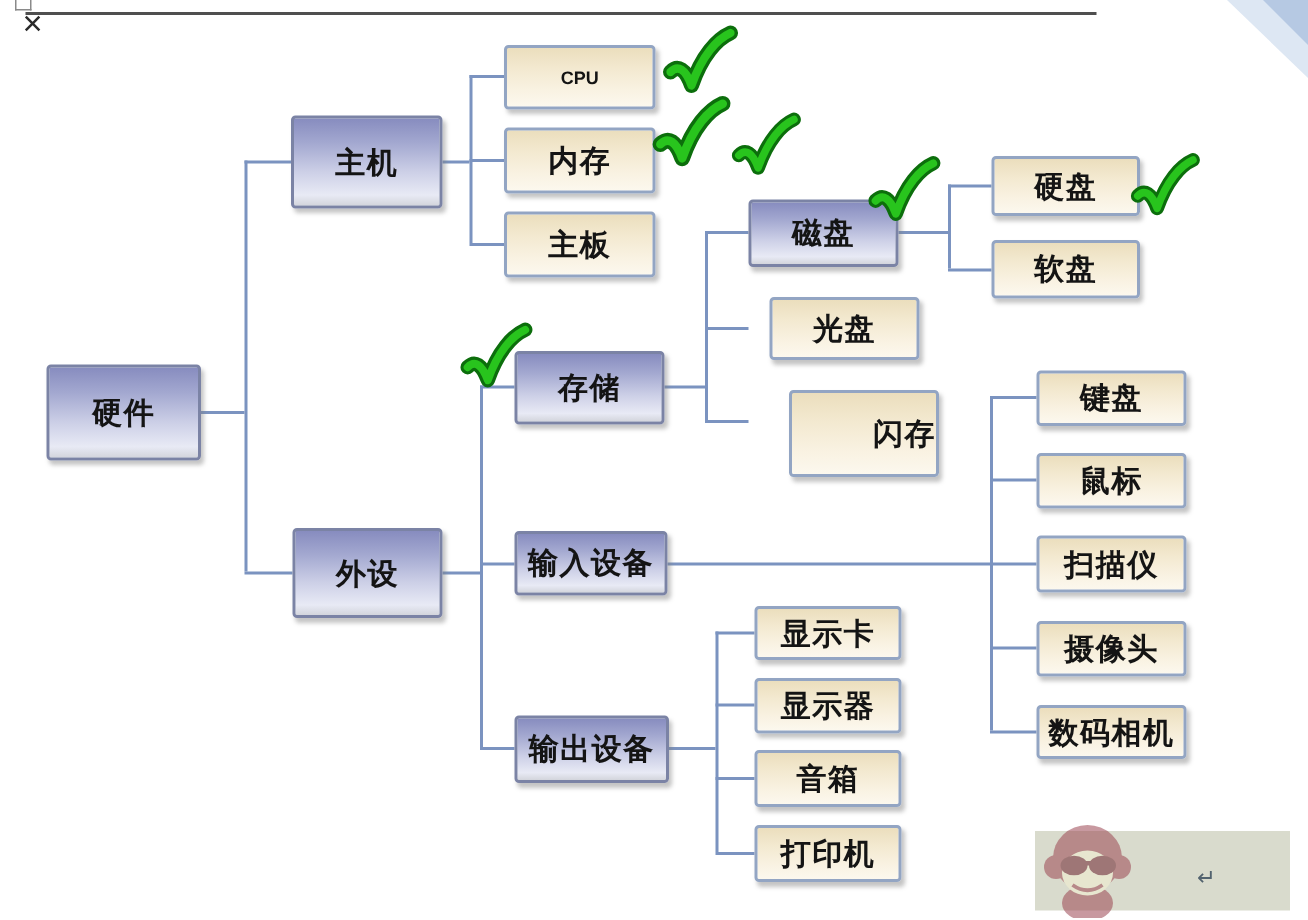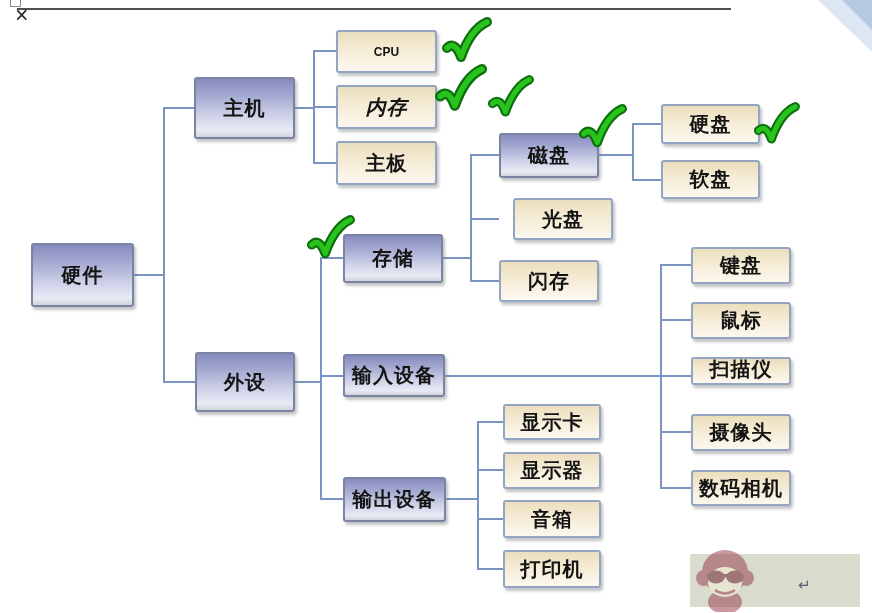--- a/index.html
+++ b/index.html
@@ -95,57 +95,57 @@
       </div>
       <div class="node blue" style="left: 194px; top: 77px; width: 101px; height: 62px;">
         <span class="lbl">主机</span>
       </div>
       <div class="node blue" style="left: 195px; top: 352px; width: 100px; height: 60px;">
         <span class="lbl">外设</span>
       </div>
       <div class="node cream latin" style="left: 336px; top: 30px; width: 101px; height: 43px;">
         <span class="lbl">CPU</span>
       </div>
-      <div class="node cream" style="left: 336px; top: 85px; width: 101px; height: 44px; font-style: italic;">
+      <div class="node cream" style="left: 336px; top: 85px; width: 101px; height: 44px;">
         <span class="lbl">内存</span>
       </div>
       <div class="node cream" style="left: 336px; top: 141px; width: 101px; height: 44px;">
         <span class="lbl">主板</span>
       </div>
       <div class="node blue" style="left: 343px; top: 234px; width: 100px; height: 49px;">
         <span class="lbl">存储</span>
       </div>
       <div class="node blue" style="left: 343px; top: 354px; width: 102px; height: 43px;">
         <span class="lbl">输入设备</span>
       </div>
       <div class="node blue" style="left: 343px; top: 477px; width: 103px; height: 45px;">
         <span class="lbl">输出设备</span>
       </div>
       <div class="node blue" style="left: 499px; top: 133px; width: 100px; height: 45px;">
         <span class="lbl">磁盘</span>
       </div>
       <div class="node cream" style="left: 499px; top: 198px; width: 100px; height: 42px; margin-left: 14px;">
         <span class="lbl">光盘</span>
       </div>
-      <div class="node cream" style="left: 499px; top: 260px; width: 100px; height: 42px;">
+      <div class="node cream" style="left: 526px; top: 260px; width: 100px; height: 58px; justify-content: flex-end;">
         <span class="lbl">闪存</span>
       </div>
       <div class="node cream" style="left: 661px; top: 104px; width: 99px; height: 40px;">
         <span class="lbl">硬盘</span>
       </div>
       <div class="node cream" style="left: 661px; top: 160px; width: 99px; height: 39px;">
         <span class="lbl">软盘</span>
       </div>
       <div class="node cream" style="left: 691px; top: 247px; width: 100px; height: 37px;">
         <span class="lbl">键盘</span>
       </div>
       <div class="node cream" style="left: 691px; top: 302px; width: 100px; height: 37px;">
         <span class="lbl">鼠标</span>
       </div>
-      <div class="node cream" style="left: 691px; top: 357px; width: 100px; height: 28px; align-items: flex-end;">
+      <div class="node cream" style="left: 691px; top: 357px; width: 100px; height: 38px;">
         <span class="lbl">扫描仪</span>
       </div>
       <div class="node cream" style="left: 691px; top: 414px; width: 100px; height: 37px;">
         <span class="lbl">摄像头</span>
       </div>
       <div class="node cream" style="left: 691px; top: 470px; width: 100px; height: 36px;">
         <span class="lbl">数码相机</span>
       </div>
       <div class="node cream" style="left: 503px; top: 404px; width: 98px; height: 36px;">
         <span class="lbl">显示卡</span>

